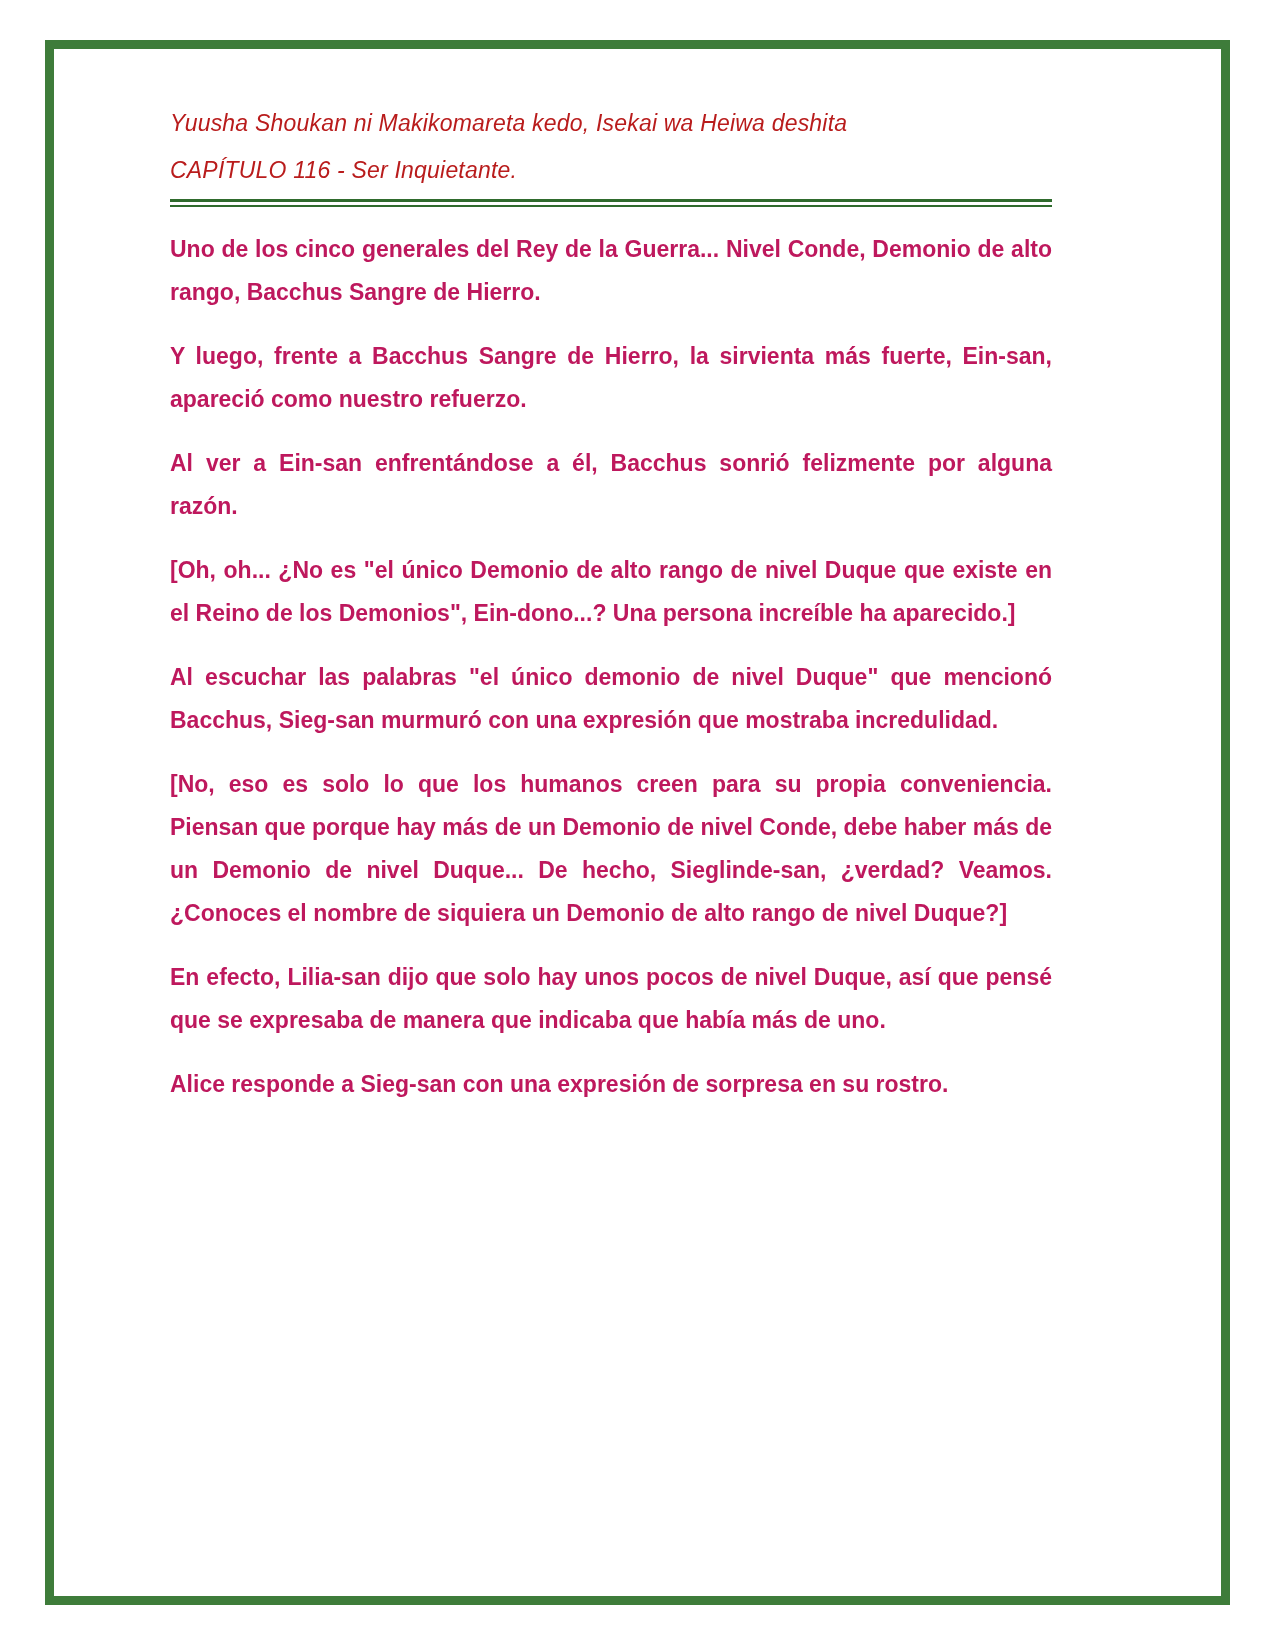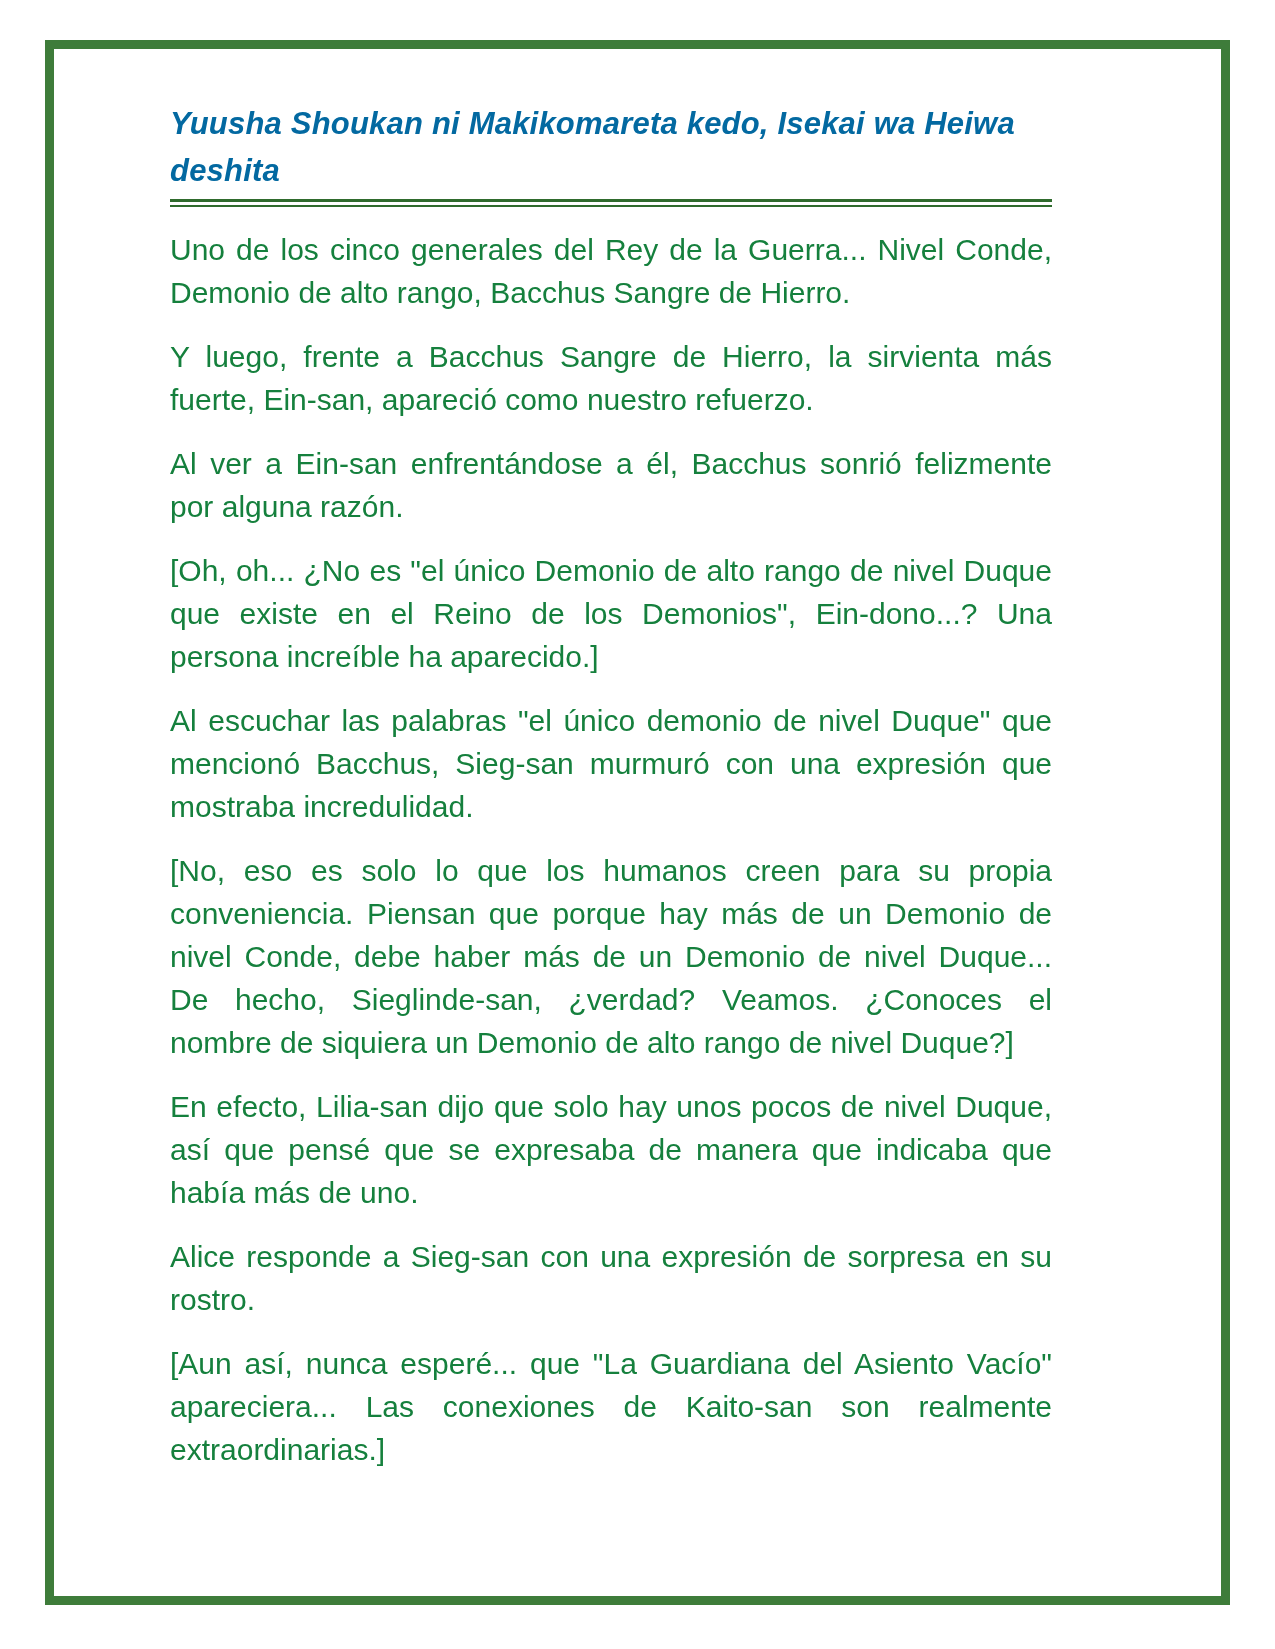--- a/index.html
+++ b/index.html
@@ -24,57 +24,58 @@
   }
   .content {
     position: absolute;
     left: 170px;
     top: 100px;
     width: 882px;
     color: #3c3c3c;
   }
   .doc-title,
   .chapter-heading {
-    font-size: 31px;
-    font-weight: bold;
+    font-size: 23px;
+    font-weight: normal;
     font-style: italic;
-    color: #0369a1;
+    color: #b91c1c;
     line-height: 47px;
     letter-spacing: 0.2px;
   }
   .heading-rule {
     margin-top: 5px;
     height: 8px;
     border-top: 3px solid #2f6b2d;
     border-bottom: 2px solid #2f6b2d;
   }
   .body-text {
     margin-top: 6px;
   }
   .para {
-    font-size: 30px;
+    font-size: 23px;
     line-height: 43px;
     text-align: justify;
     margin-top: 21px;
-    color: #15803d;
+    color: #be185d;
+    font-weight: bold;
   }
 </style>
 </head>
 <body>
 
 <div class="frame"></div>
 
 <div class="content">
   <h1 class="doc-title">Yuusha Shoukan ni Makikomareta kedo, Isekai wa Heiwa deshita</h1>
+  <h2 class="chapter-heading">CAPÍTULO 116 - Ser Inquietante.</h2>
   <div class="heading-rule"></div>
 
   <div class="body-text">
     <p class="para">Uno de los cinco generales del Rey de la Guerra... Nivel Conde, Demonio de alto rango, Bacchus Sangre de Hierro.</p>
     <p class="para">Y luego, frente a Bacchus Sangre de Hierro, la sirvienta más fuerte, Ein-san, apareció como nuestro refuerzo.</p>
     <p class="para">Al ver a Ein-san enfrentándose a él, Bacchus sonrió felizmente por alguna razón.</p>
     <p class="para">[Oh, oh... ¿No es "el único Demonio de alto rango de nivel Duque que existe en el Reino de los Demonios", Ein-dono...? Una persona increíble ha aparecido.]</p>
     <p class="para">Al escuchar las palabras "el único demonio de nivel Duque" que mencionó Bacchus, Sieg-san murmuró con una expresión que mostraba incredulidad.</p>
     <p class="para">[No, eso es solo lo que los humanos creen para su propia conveniencia. Piensan que porque hay más de un Demonio de nivel Conde, debe haber más de un Demonio de nivel Duque... De hecho, Sieglinde-san, ¿verdad? Veamos. ¿Conoces el nombre de siquiera un Demonio de alto rango de nivel Duque?]</p>
     <p class="para">En efecto, Lilia-san dijo que solo hay unos pocos de nivel Duque, así que pensé que se expresaba de manera que indicaba que había más de uno.</p>
     <p class="para">Alice responde a Sieg-san con una expresión de sorpresa en su rostro.</p>
-    <p class="para">[Aun así, nunca esperé... que "La Guardiana del Asiento Vacío" apareciera... Las conexiones de Kaito-san son realmente extraordinarias.]</p>
   </div>
 </div>
 
 </body></html>

